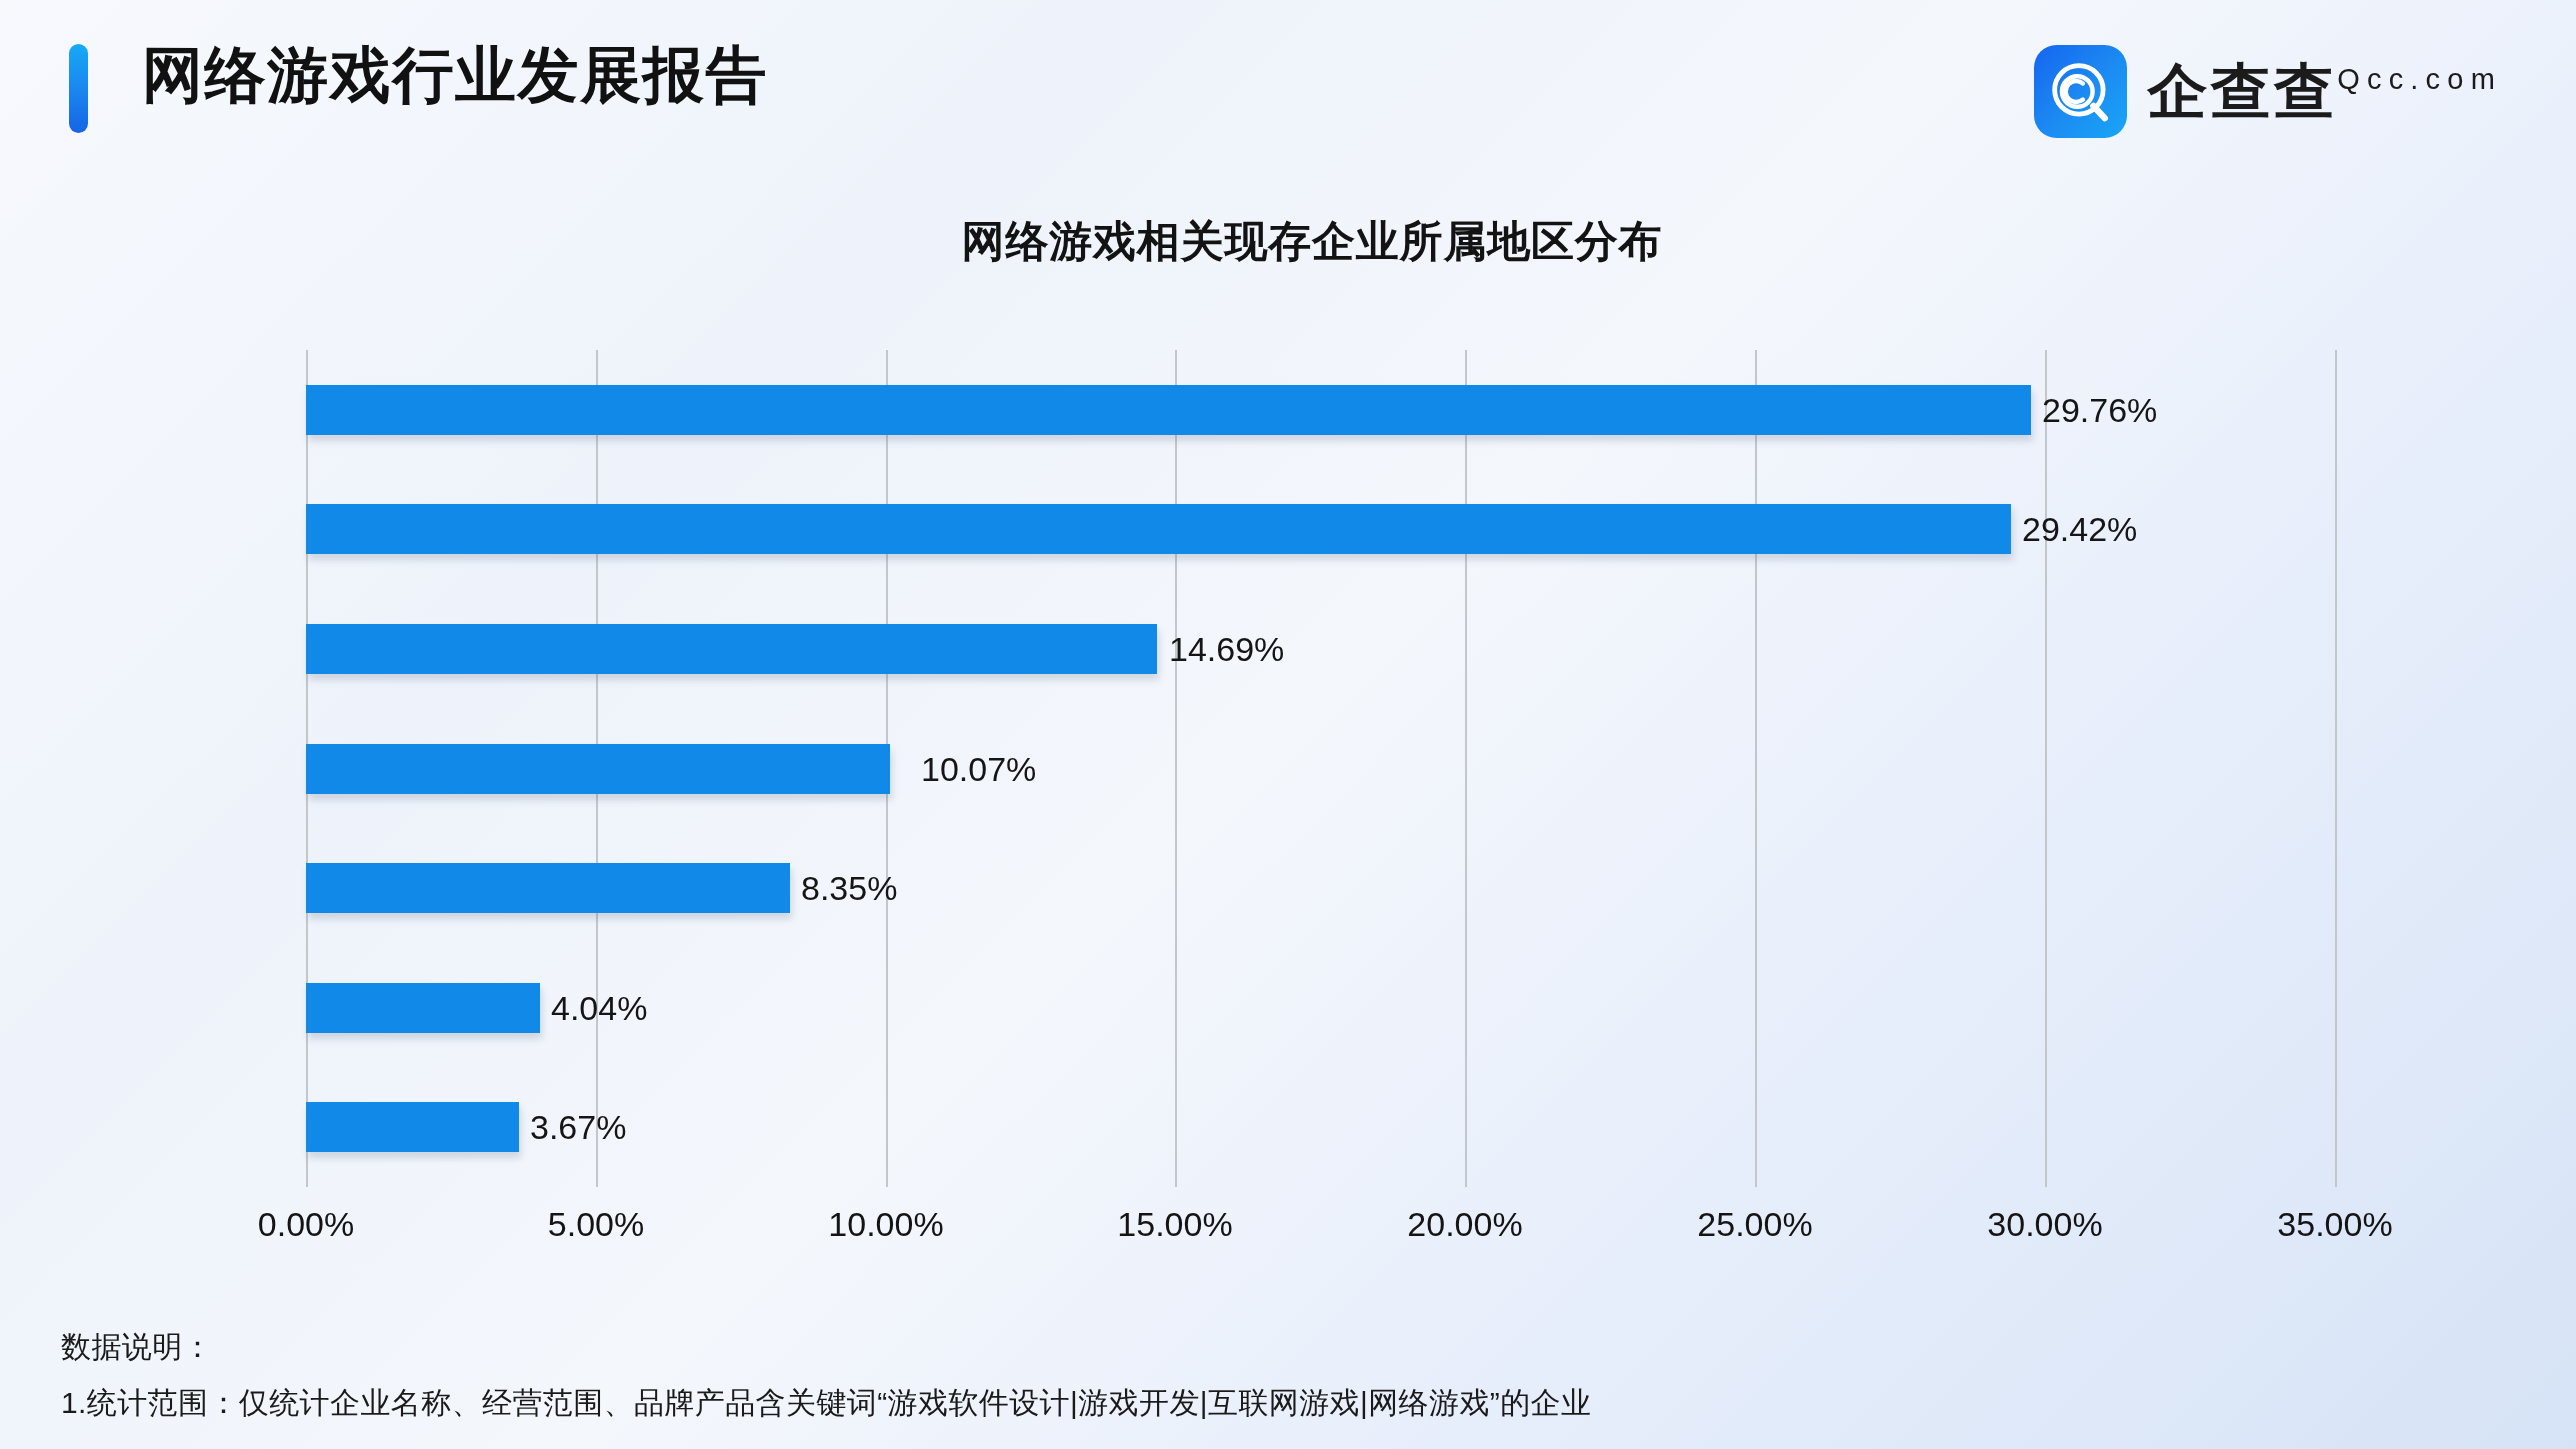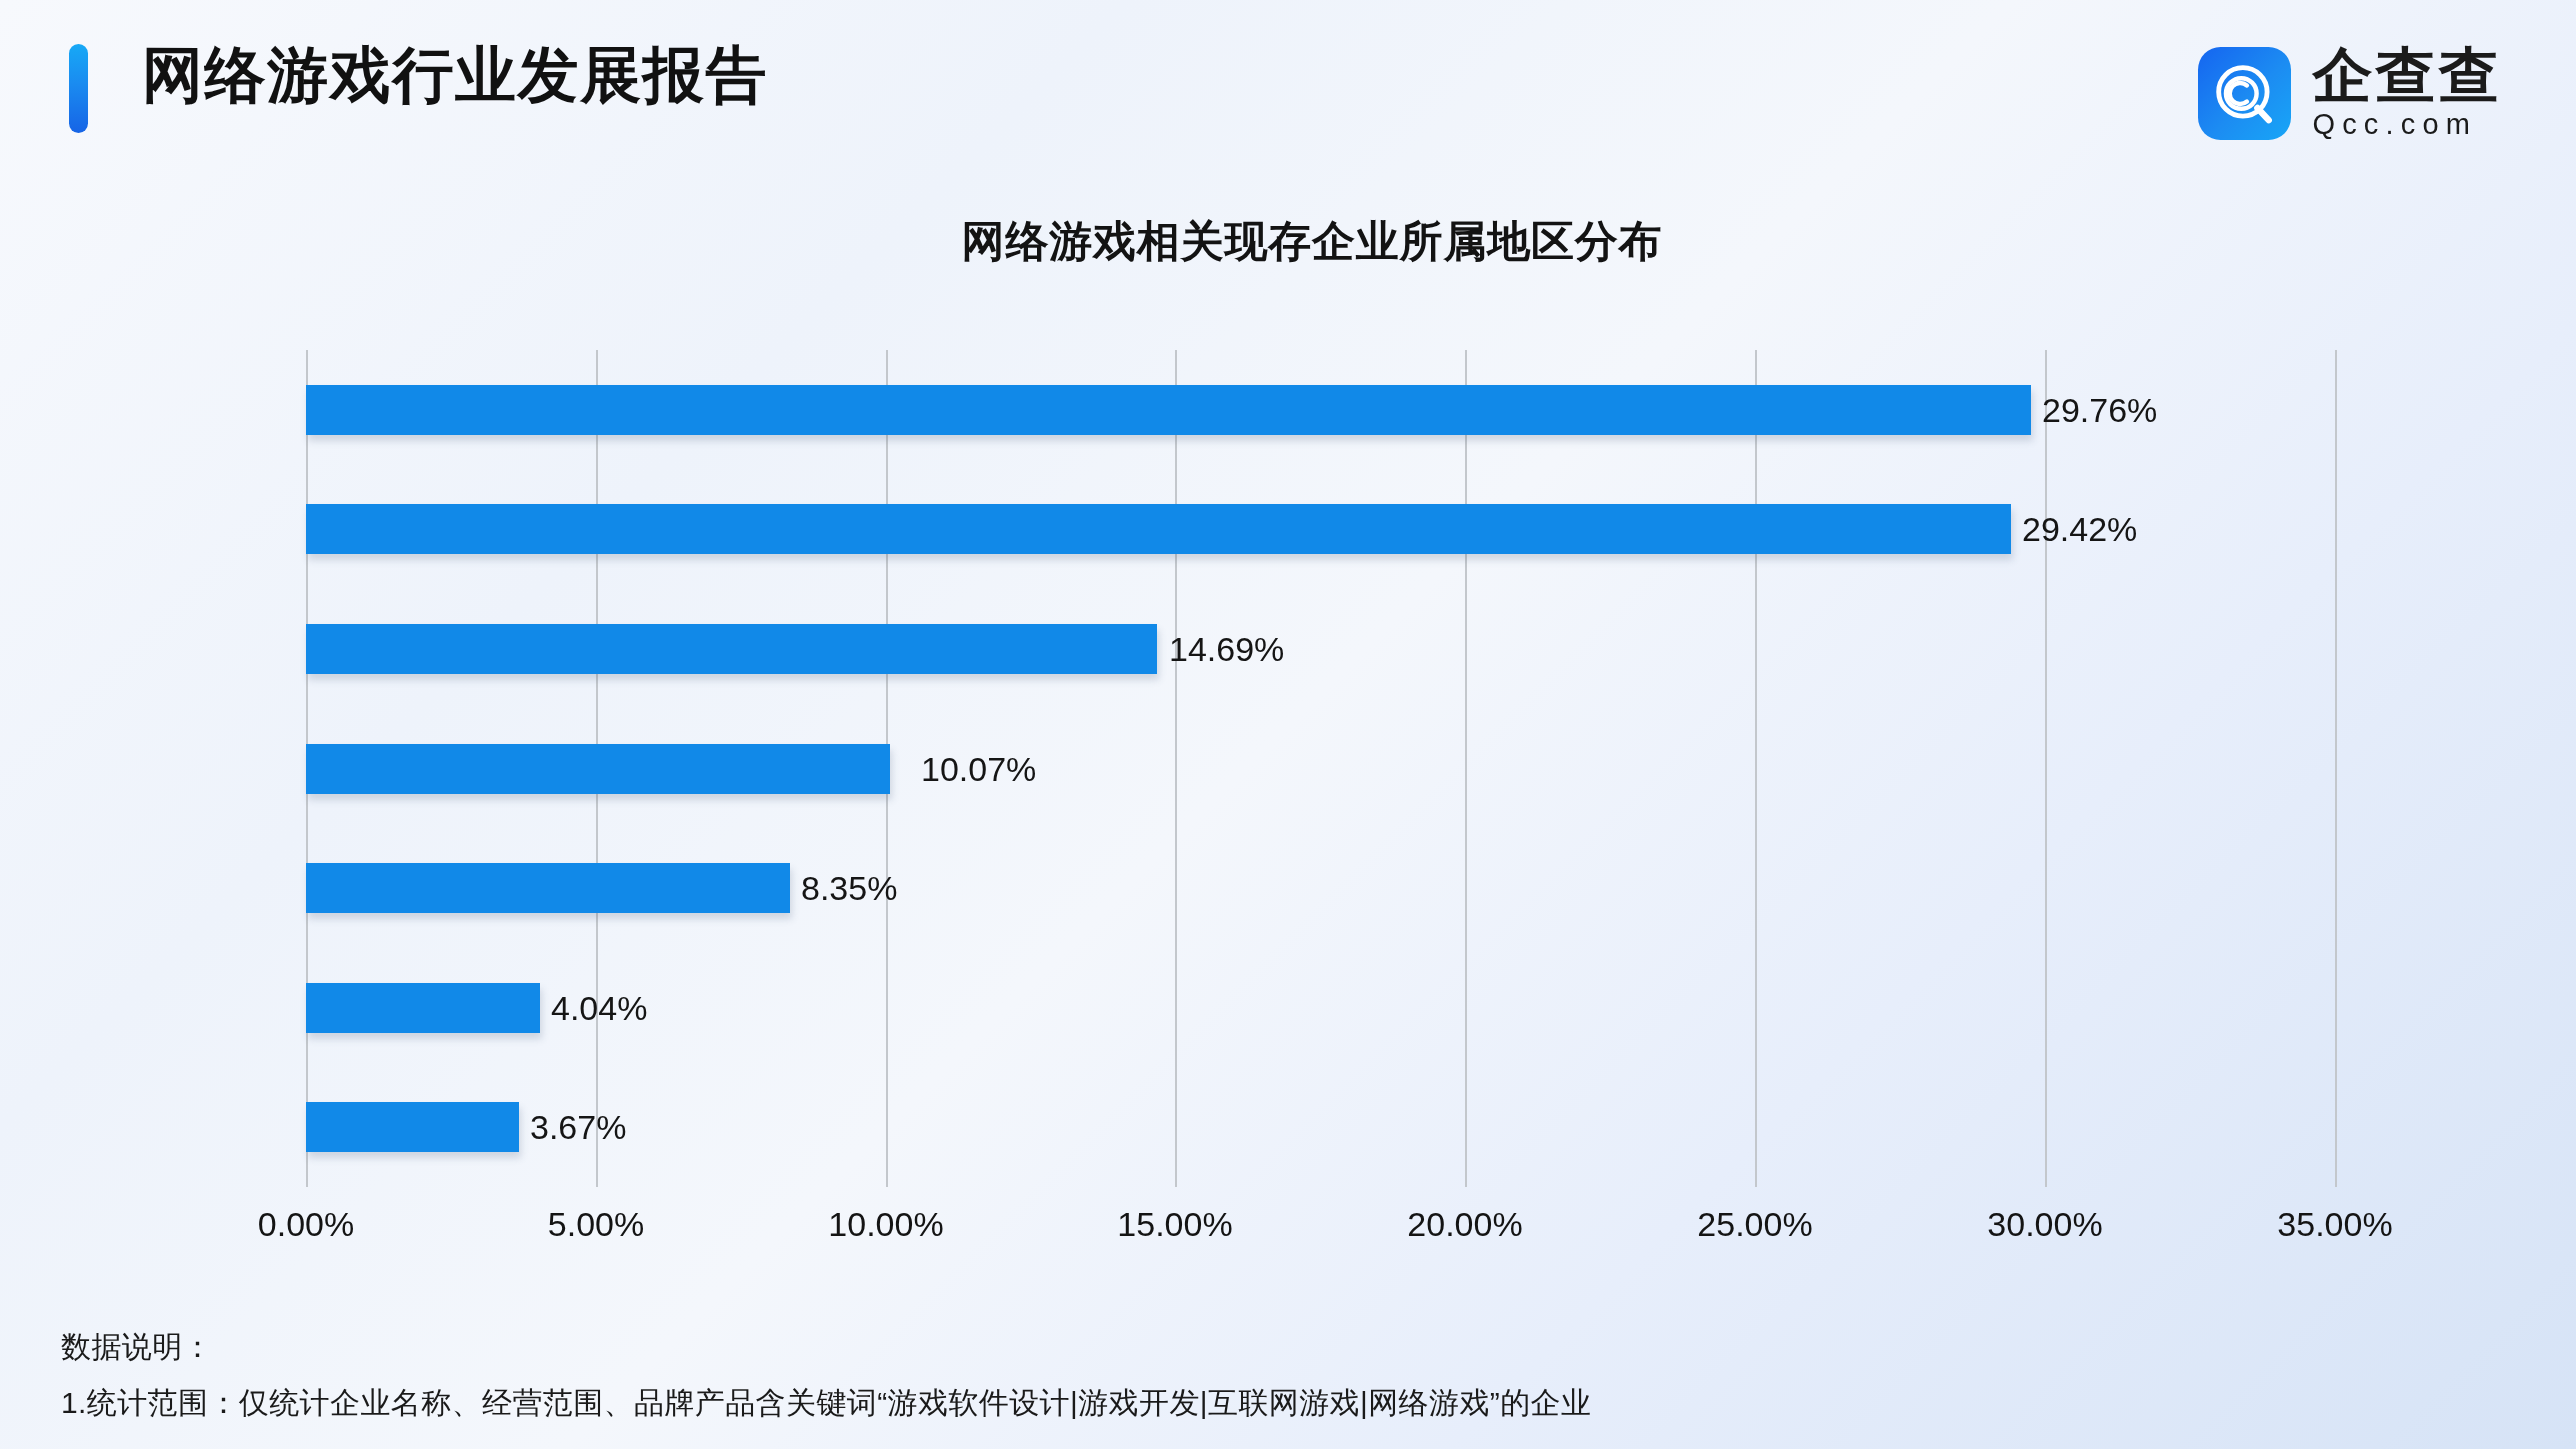--- a/index.html
+++ b/index.html
@@ -25,21 +25,21 @@
     color:#111; line-height:1.25; white-space:nowrap;
   }
 
   
   #logo { position:absolute; right:74px; top:45px; display:flex; align-items:center; gap:21px; }
   #logo-mark {
     width:93px; height:93px; border-radius:22.5px;
     background:linear-gradient(135deg,#1565f0 0%,#1c8cf2 55%,#18a6f7 100%);
     display:flex; align-items:center; justify-content:center;
   }
-  #logo-text-wrap { display:flex; flex-direction:column; align-items:flex-start; }
+  #logo-text-wrap { display:flex; flex-direction:row; align-items:flex-start; }
   #logo-cn {
     font-size:60px; font-weight:bold; letter-spacing:3.2px; color:#1b1b1b;
     line-height:1.02; white-space:nowrap;
   }
   #logo-en {
     font-size:29px; letter-spacing:7.2px; color:#1b1b1b;
     line-height:1.1; margin-top:3.2px; white-space:nowrap;
   }
 
   

